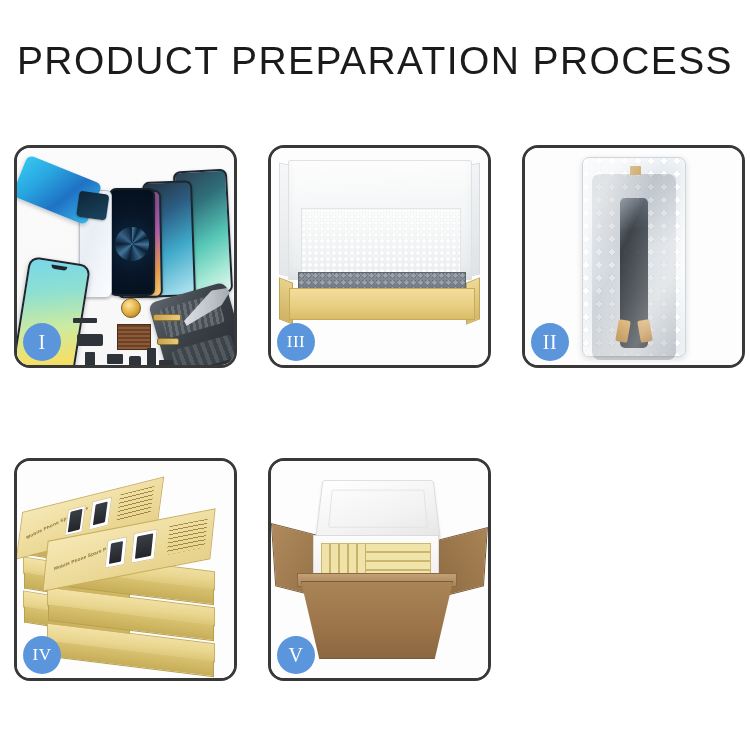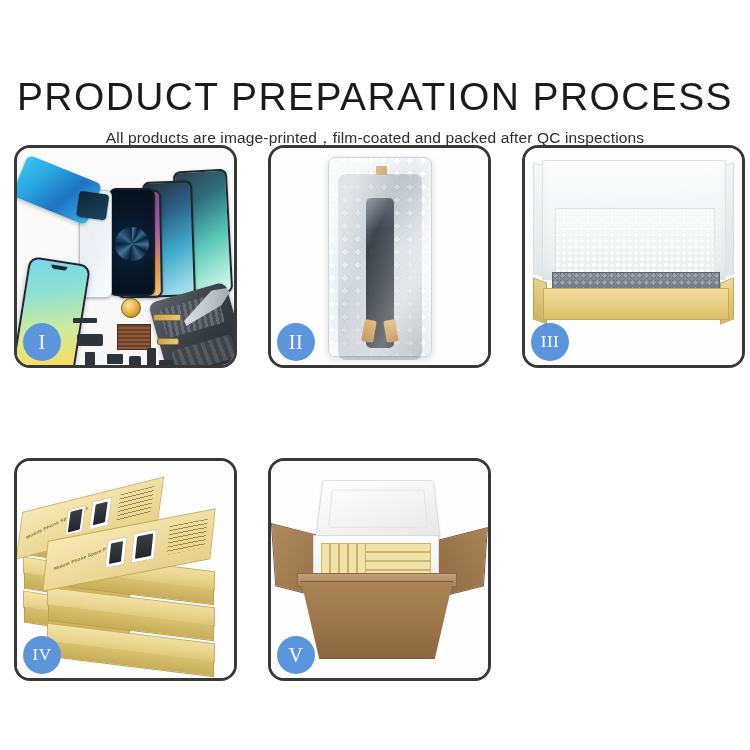--- a/index.html
+++ b/index.html
@@ -13,21 +13,20 @@
 
   
   .header { width:750px; padding-top:40px; text-align:center; }
   .title {
     font-size:39px;
     letter-spacing:1.4px;
     font-weight:400;
     color:#1b1b1b;
     line-height:42px;
     white-space:nowrap;
-    margin-top:36px;
   }
   .subtitle {
     margin-top:10px;
     font-size:15.5px;
     color:#2b2b2b;
     letter-spacing:0.15px;
     white-space:nowrap;
   }
 
   
@@ -405,21 +404,20 @@
     position:absolute; left:26px; top:128px; width:14px; height:24px;
     background:rgba(130,100,62,.7);
     transform:skewY(14deg);
   }
 </style>
 </head>
 <body>
 
 <div class="header">
   <div class="title">PRODUCT PREPARATION PROCESS</div>
-  <div class="subtitle">All products are image-printed，film-coated and packed after QC inspections</div>
 </div>
 
 <div class="grid">
 
   <div class="panel">
     <div class="stage p1">
       <div class="ph ph-r3"></div>
       <div class="ph ph-r2"></div>
       <div class="ph ph-r1"></div>
       <div class="ph ph-dark"></div>
@@ -439,47 +437,47 @@
         <div class="pt" style="left:86px;top:60px;width:14px;height:8px;"></div>
         <div class="flex" style="left:80px;top:14px;"></div>
         <div class="flex" style="left:84px;top:38px;width:22px;"></div>
       </div>
       <div class="tweezers"></div>
     </div>
     <div class="badge">I</div>
   </div>
 
   <div class="panel">
-    <div class="stage p2">
-      <div class="bag">
-        <div class="inner"></div>
-        <div class="screen"></div>
-        <div class="tabt"></div>
-        <div class="tab1"></div>
-        <div class="tab2"></div>
-        <div class="sheen"></div>
-      </div>
-    </div>
-    <div class="badge">II</div>
-  </div>
-
-  <div class="panel">
     <div class="stage p3">
       <div class="boxwrap">
         <div class="lidflapl"></div>
         <div class="lidflapr"></div>
         <div class="lid"></div>
         <div class="foamwhite"></div>
         <div class="foamgrey"></div>
         <div class="trayL"></div>
         <div class="trayR"></div>
         <div class="tray"></div>
       </div>
     </div>
     <div class="badge small">III</div>
+  </div>
+
+  <div class="panel">
+    <div class="stage p2">
+      <div class="bag">
+        <div class="inner"></div>
+        <div class="screen"></div>
+        <div class="tabt"></div>
+        <div class="tab1"></div>
+        <div class="tab2"></div>
+        <div class="sheen"></div>
+      </div>
+    </div>
+    <div class="badge">II</div>
   </div>
 
   <div class="panel">
     <div class="stage p4">
       <div class="stack">
 
         <div class="sbox" style="left:4px;top:62px;width:108px;height:17px;transform:skewY(9deg);">
             <span class="side"></span>
           </div>
         <div class="sbox" style="left:4px;top:96px;width:108px;height:17px;transform:skewY(9deg);">

